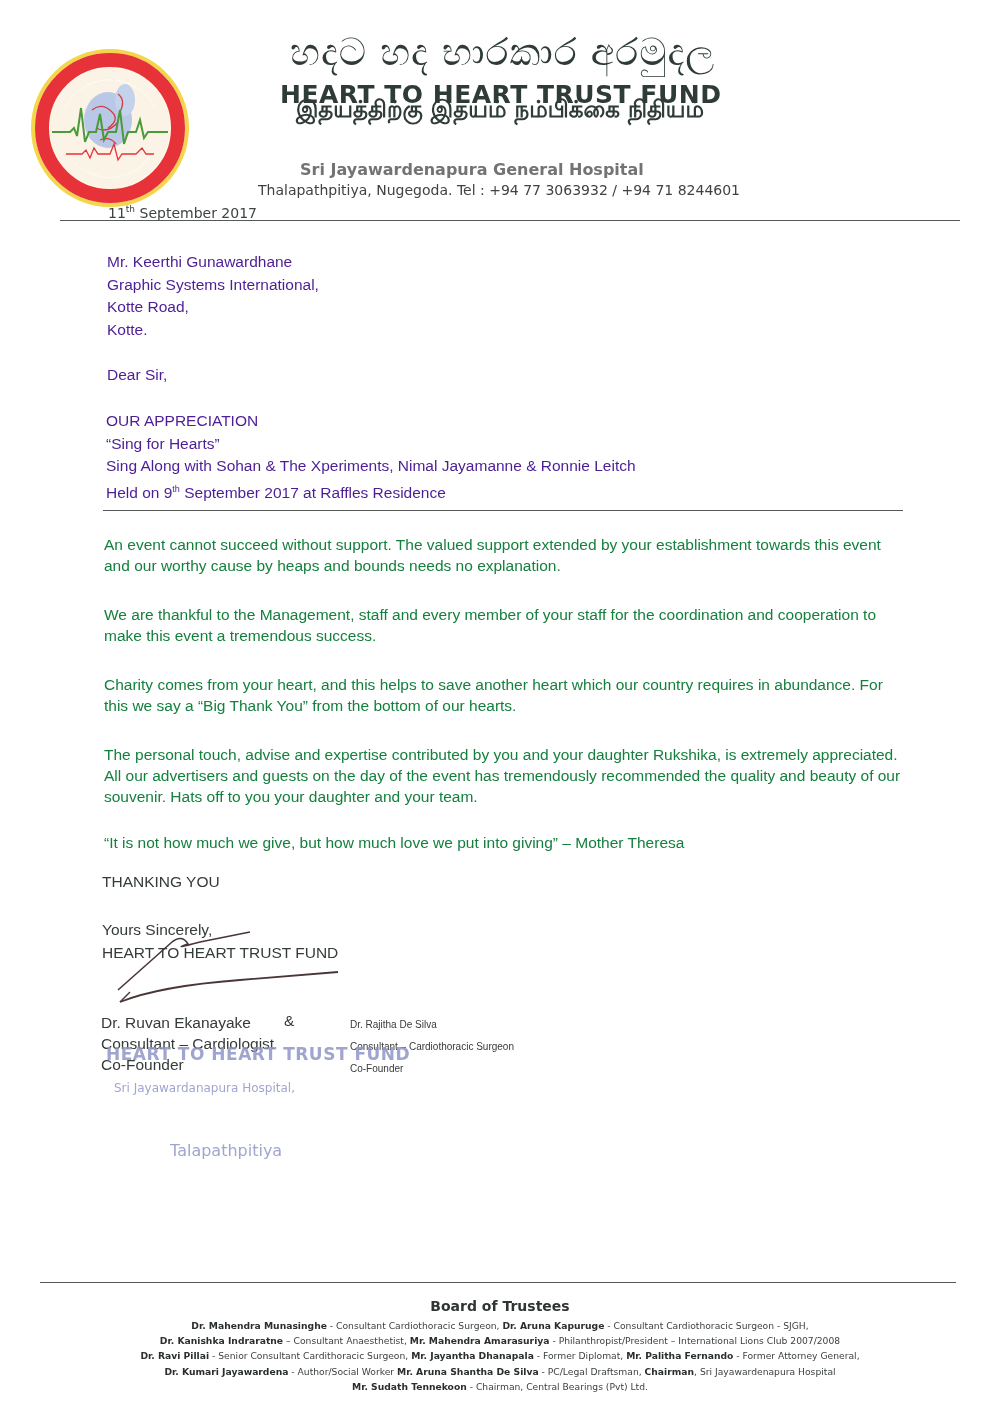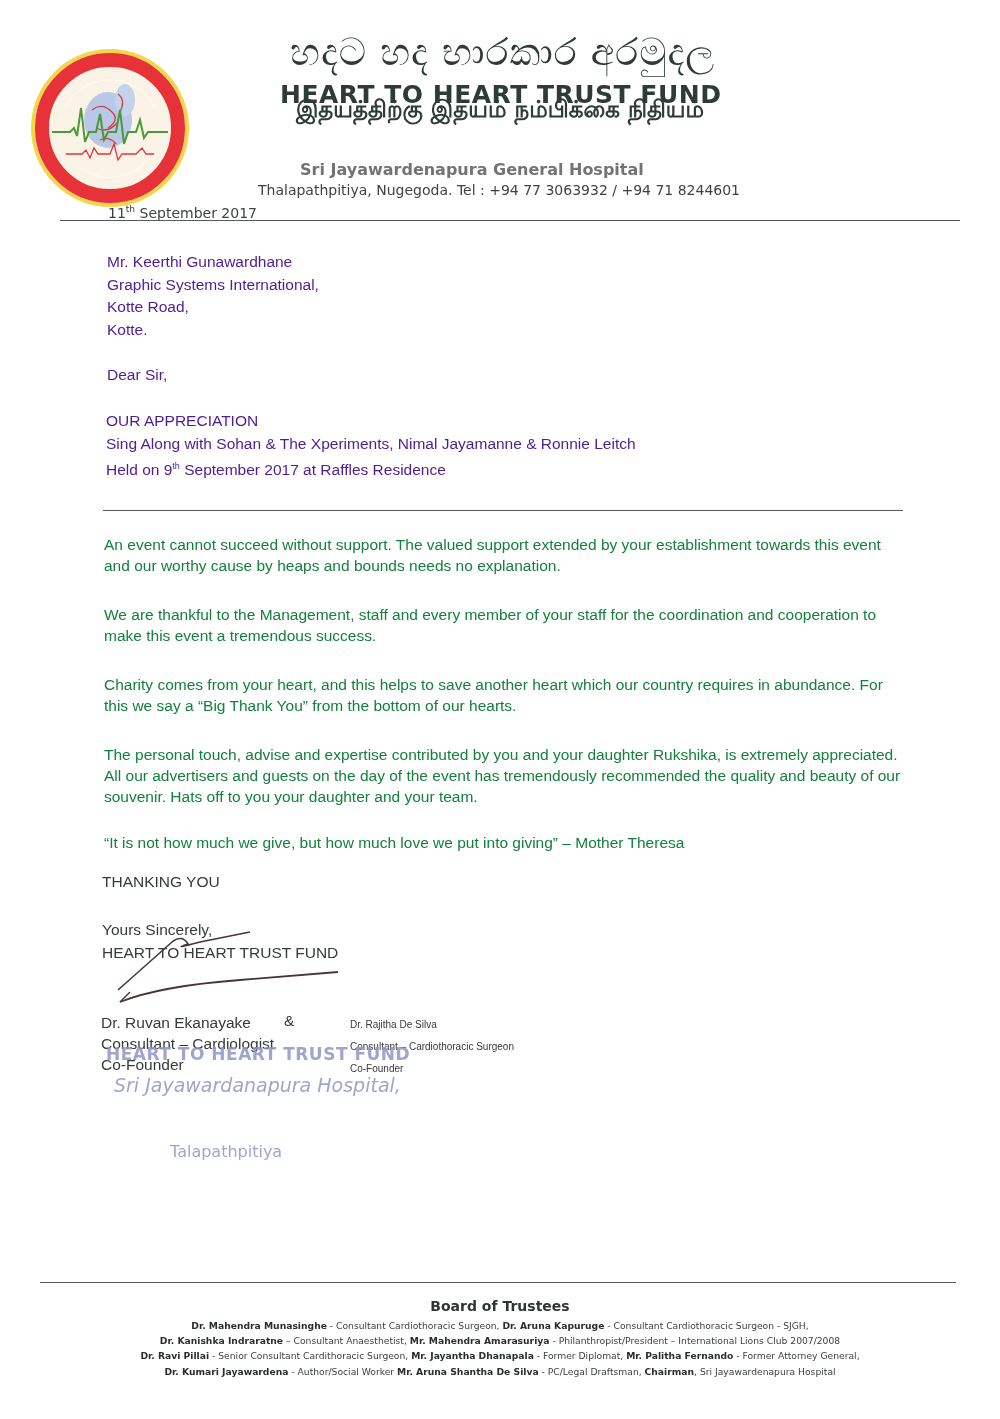--- a/index.html
+++ b/index.html
@@ -34,21 +34,21 @@
   .p4 { top: 744px; }
   .p5 { top: 832px; }
   .thanks { left: 102px; top: 873px; font-size: 15.5px; color: #353b39; }
   .closing { left: 102px; top: 918px; font-size: 15.5px; line-height: 23px; color: #353b39; }
   .signature { left: 100px; top: 920px; width: 240px; height: 110px; }
   .signer1 { left: 101px; top: 1012px; font-size: 15.5px; line-height: 21px; color: #353b39; white-space: nowrap; }
   .amp { left: 284px; top: 1012px; font-size: 15.5px; color: #353b39; }
   .signer2 { left: 350px; top: 1014px; font-size: 10px; line-height: 22px; color: #353b39; white-space: nowrap; }
   .stamp { left: 110px; top: 1044px; color: #8f96c6; opacity: 0.85; font-family: "DejaVu Sans", sans-serif; }
   .stamp .s1 { font-size: 17px; font-weight: bold; letter-spacing: 0.5px; white-space: nowrap; margin-left: -4px; }
-  .stamp .s2 { font-size: 19px; white-space: nowrap; margin-top: 10px; margin-left: 4px; font-style: italic; }
+  .stamp .s2 { font-size: 12px; white-space: nowrap; margin-top: 17px; margin-left: 4px; }
   .stamp .s3 { font-size: 16px; white-space: nowrap; margin-left: 60px; margin-top: 46px; }
   
   .rule-foot { left: 40px; top: 1282px; width: 916px; height: 0; border-top: 1.5px solid #555a58; }
   .board-title { left: 0; width: 1000px; top: 1298px; text-align: center; font-size: 14px; font-weight: bold;
                  color: #2f3533; font-family: "DejaVu Sans", sans-serif; }
   .trustees { left: 40px; width: 920px; top: 1318px; text-align: center; font-size: 9.2px; line-height: 15.2px;
               color: #3b403e; font-family: "DejaVu Sans", sans-serif; }
   .trustees b { color: #2a2f2d; }
 </style>
 </head>
@@ -89,20 +89,21 @@
   <div>Mr. Keerthi  Gunawardhane</div>
   <div>Graphic Systems International,</div>
   <div>Kotte Road,</div>
   <div>Kotte.</div>
 </div>
 
 <div class="abs txt greet">Dear Sir,</div>
 
 <div class="abs txt subject">
   <div>OUR APPRECIATION</div>
+  <div>“Sing for Hearts”</div>
   <div>Sing Along with Sohan &amp; The Xperiments, Nimal Jayamanne &amp; Ronnie Leitch</div>
   <div class="held"><span>Held on 9</span><sup>th</sup><span> September 2017 at Raffles Residence</span></div>
 </div>
 <div class="abs rule-subj"></div>
 
 <div class="abs para p1">An event cannot succeed without support.  The valued support extended by your establishment towards this event and our worthy cause by heaps and bounds needs no explanation.</div>
 <div class="abs para p2">We are thankful to the Management, staff and every member of your staff for the coordination and cooperation to make this event a tremendous success.</div>
 <div class="abs para p3">Charity comes from your heart, and this helps to save another heart which our country requires in abundance.  For this we say a “Big Thank You” from the bottom of our hearts.</div>
 <div class="abs para p4">The personal touch, advise and expertise contributed by you and your daughter Rukshika, is extremely appreciated.  All our advertisers and guests on the day of the event has tremendously recommended the quality and beauty of our souvenir. Hats off to you your daughter and your team.</div>
 <div class="abs para p5">“It is not how much we give, but how much love we put into giving” – Mother Theresa</div>
@@ -140,13 +141,14 @@
   <div class="s3">Talapathpitiya</div>
 </div>
 
 <div class="abs rule-foot"></div>
 <div class="abs board-title">Board of Trustees</div>
 <div class="abs trustees" id="trustees">
     <div><b>Dr. Mahendra Munasinghe</b><span> - Consultant Cardiothoracic Surgeon,  </span><b>Dr. Aruna Kapuruge</b><span>  -  Consultant Cardiothoracic Surgeon - SJGH,</span></div>
     <div><b>Dr. Kanishka Indraratne</b><span> – Consultant Anaesthetist, </span><b>Mr. Mahendra Amarasuriya</b><span> - Philanthropist/President – International Lions Club 2007/2008</span></div>
     <div><b>Dr. Ravi Pillai</b><span> - Senior Consultant Cardithoracic Surgeon, </span><b>Mr. Jayantha Dhanapala</b><span> - Former Diplomat, </span><b>Mr. Palitha Fernando</b><span> - Former Attorney General,</span></div>
     <div><b>Dr. Kumari Jayawardena</b><span>  - Author/Social Worker </span><b>Mr. Aruna Shantha De Silva</b><span> - PC/Legal Draftsman, </span><b>Chairman</b><span>, Sri Jayawardenapura Hospital</span></div>
+    <div><b>Mr. Sudath Tennekoon</b><span> - Chairman, Central Bearings (Pvt) Ltd.</span></div>
   </div>
 
 </body></html>

